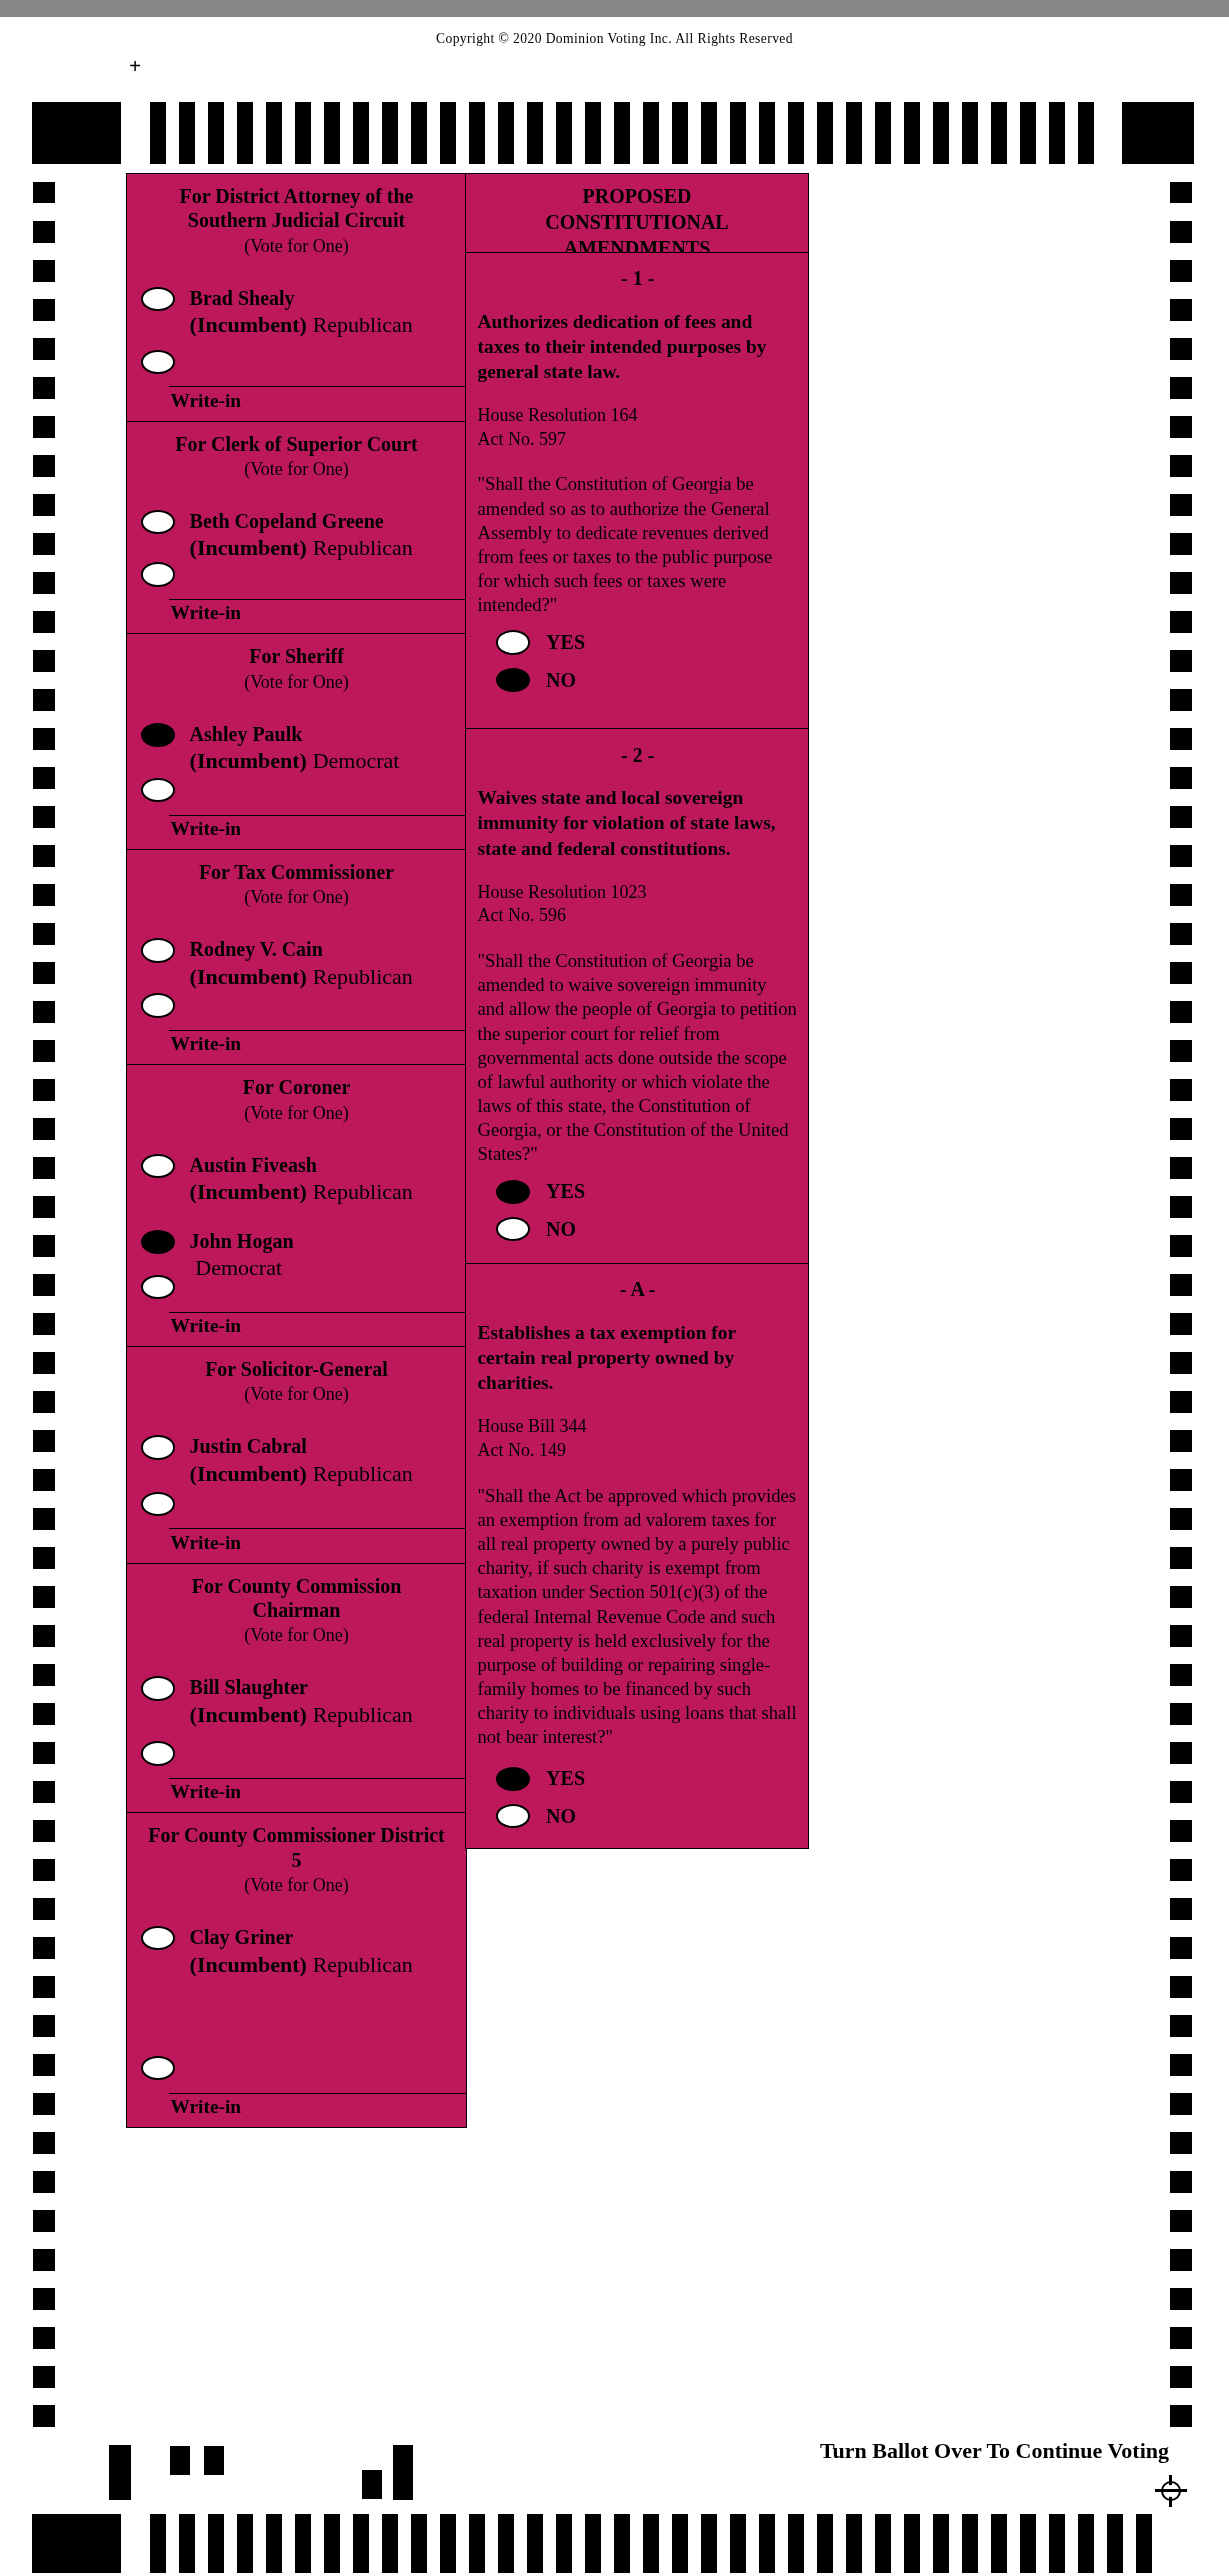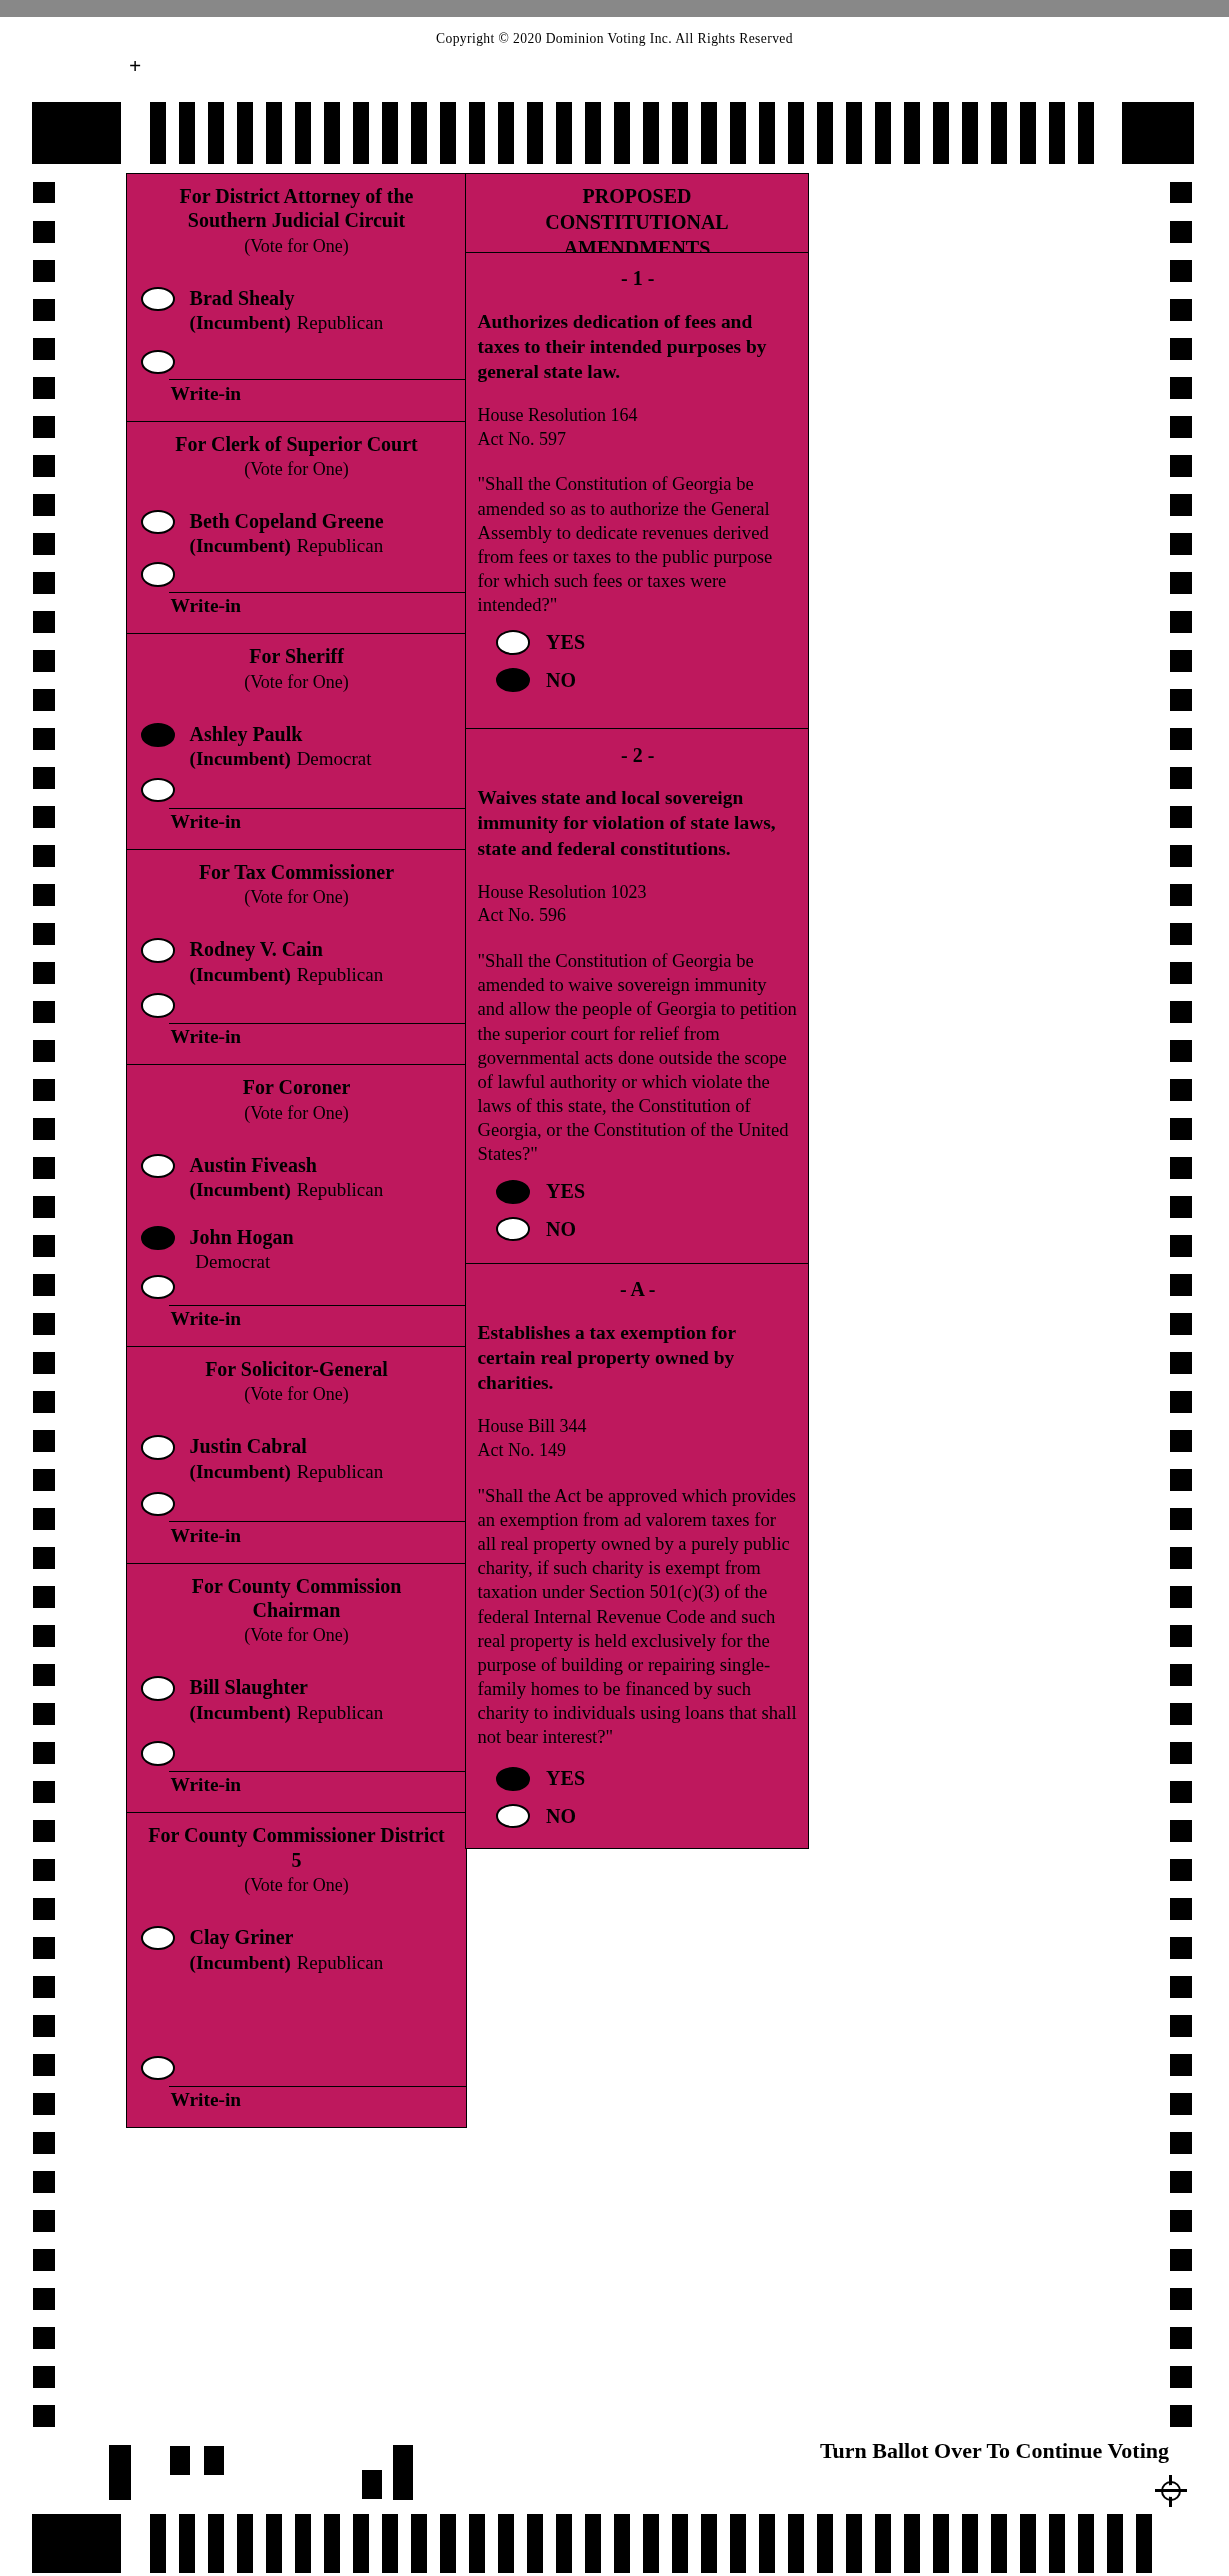--- a/index.html
+++ b/index.html
@@ -35,25 +35,25 @@
   .c-title { font-weight:bold; font-size:20px; line-height:1.22; text-align:center;
     max-width:301px; margin:10px auto 0 auto; }
   .c-sub { font-size:18px; text-align:center; margin-top:2.9px; }
   .cand { display:flex; align-items:flex-start; margin:30px 0 0 14.3px; }
   .cand + .cand { margin-top:24.4px; }
   .oval { width:34px; height:24.4px; border:2.2px solid #000; border-radius:50%;
     flex:0 0 auto; background:#fff; }
   .oval.filled { background:#000; }
   .cand-text { margin-left:14.3px; }
   .cand-name { font-weight:bold; font-size:20px; line-height:1.1; }
-  .cand-party { font-size:19px; margin-top:3.6px; }
+  .cand-party { font-size:22px; margin-top:3.6px; }
   .cand-party .inc { font-weight:bold; }
   .cand-party .pty { font-weight:normal; margin-left:5.7px; }
   .wi-oval { position:absolute; left:14.3px; bottom:47px; }
-  .writein { position:absolute; left:42px; right:0px; bottom:15px;
+  .writein { position:absolute; left:42px; right:0px; bottom:8px;
     border-top:1.4px solid #000; font-weight:bold; font-size:19.4px; padding:2.2px 0 1.4px 1.4px; }
   
   .m-head { font-weight:bold; font-size:20px; line-height:1.3; text-align:center;
     max-width:201px; margin:8.6px auto 0 auto; }
   .m-body { padding:0 10px 0 11.5px; }
   .m-num { font-weight:bold; font-size:20px; text-align:center; margin-top:14.3px; }
   .m-summary { font-weight:bold; font-size:19.4px; line-height:1.3; margin-top:18.6px; }
   .m-ref { font-size:18px; line-height:1.3; margin-top:20px; }
   .m-question { font-size:18.6px; line-height:1.3; margin-top:21.5px; }
   .choice { display:flex; align-items:center; margin:13px 0 0 18.6px; }

